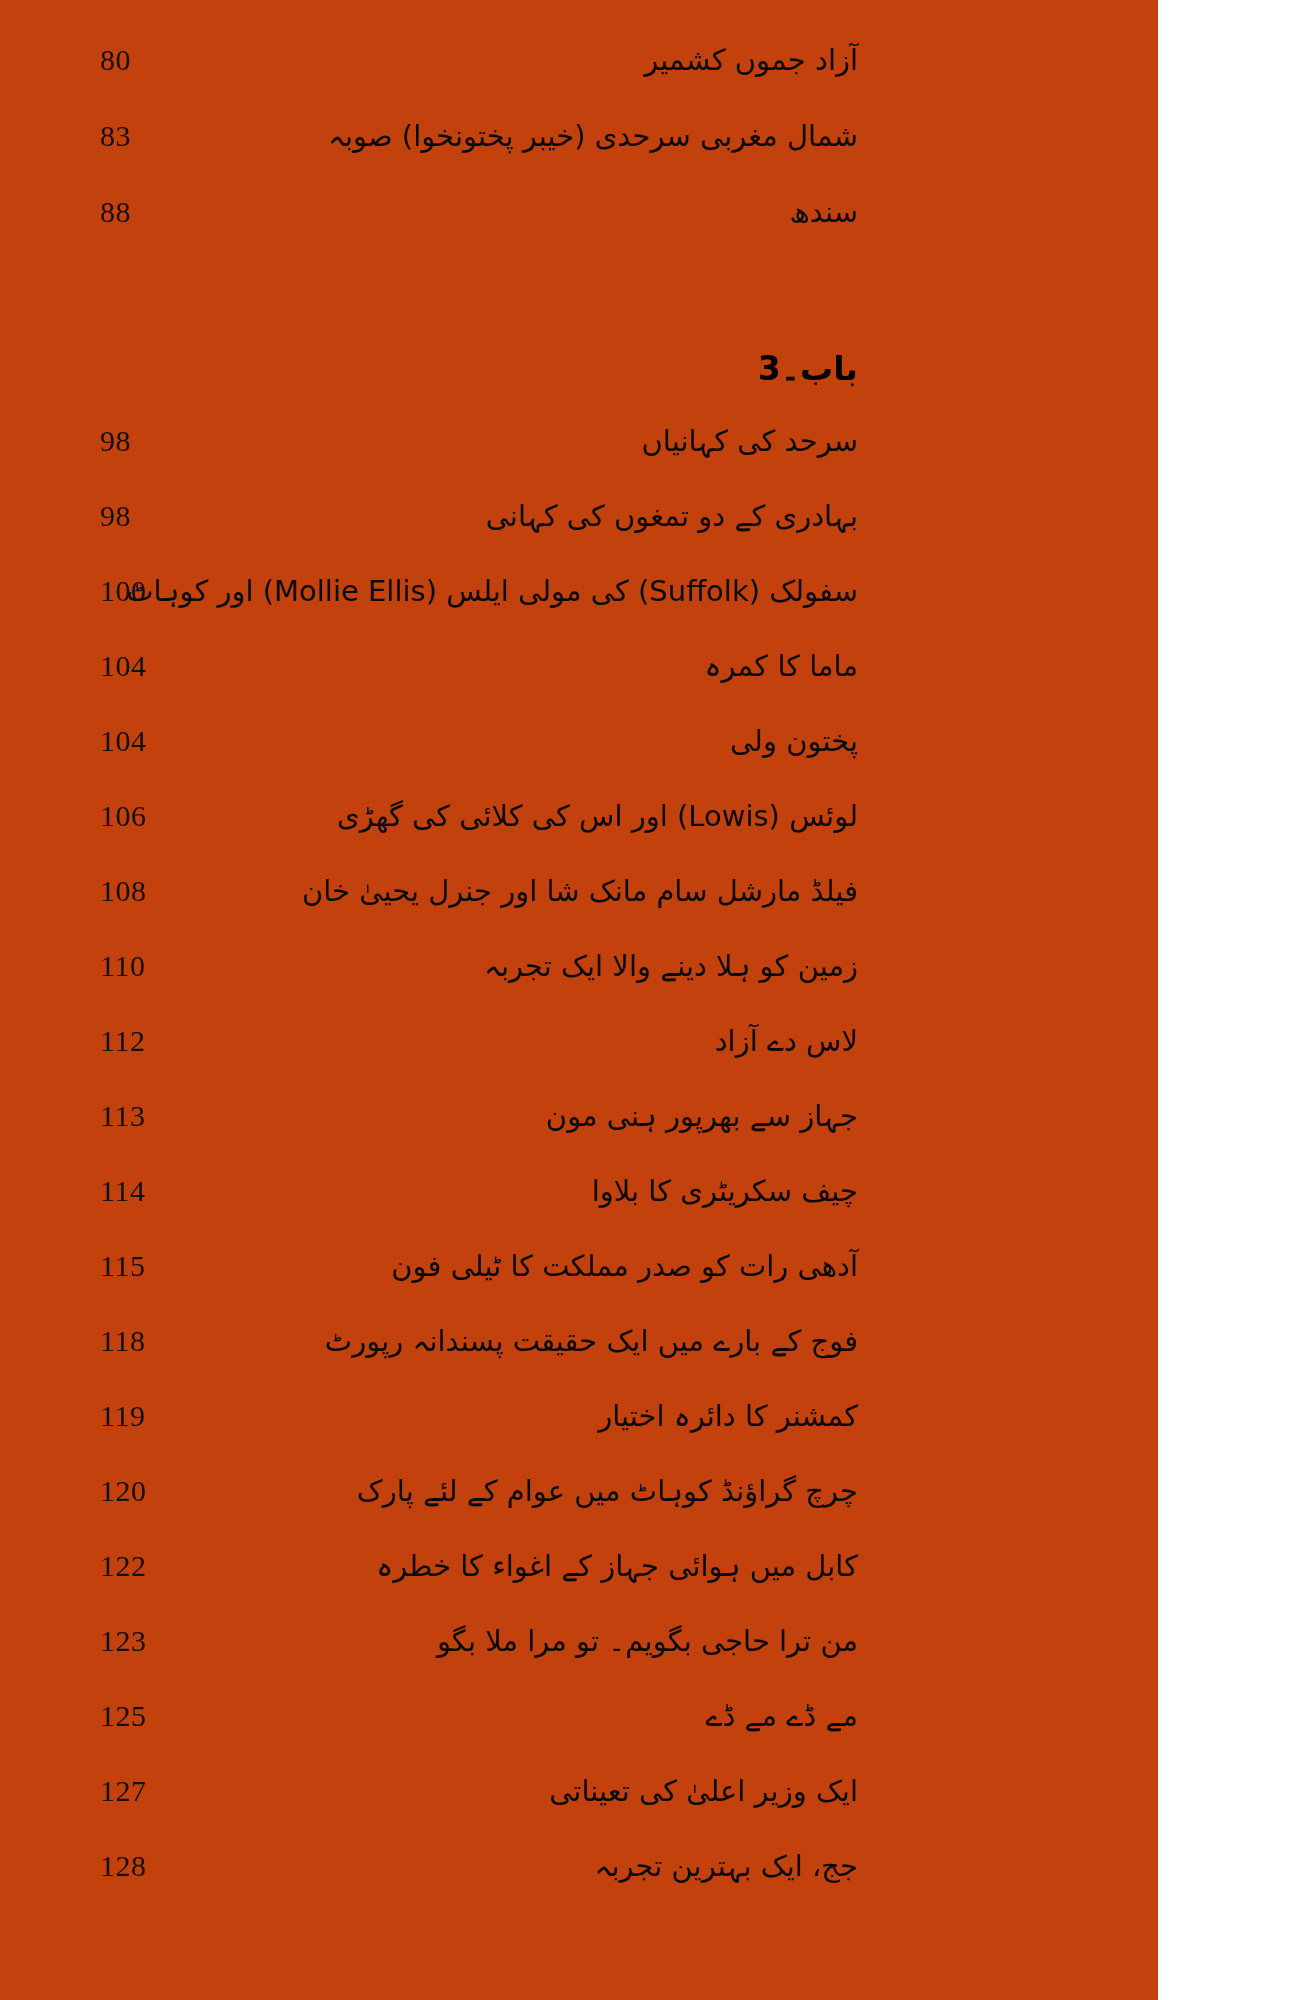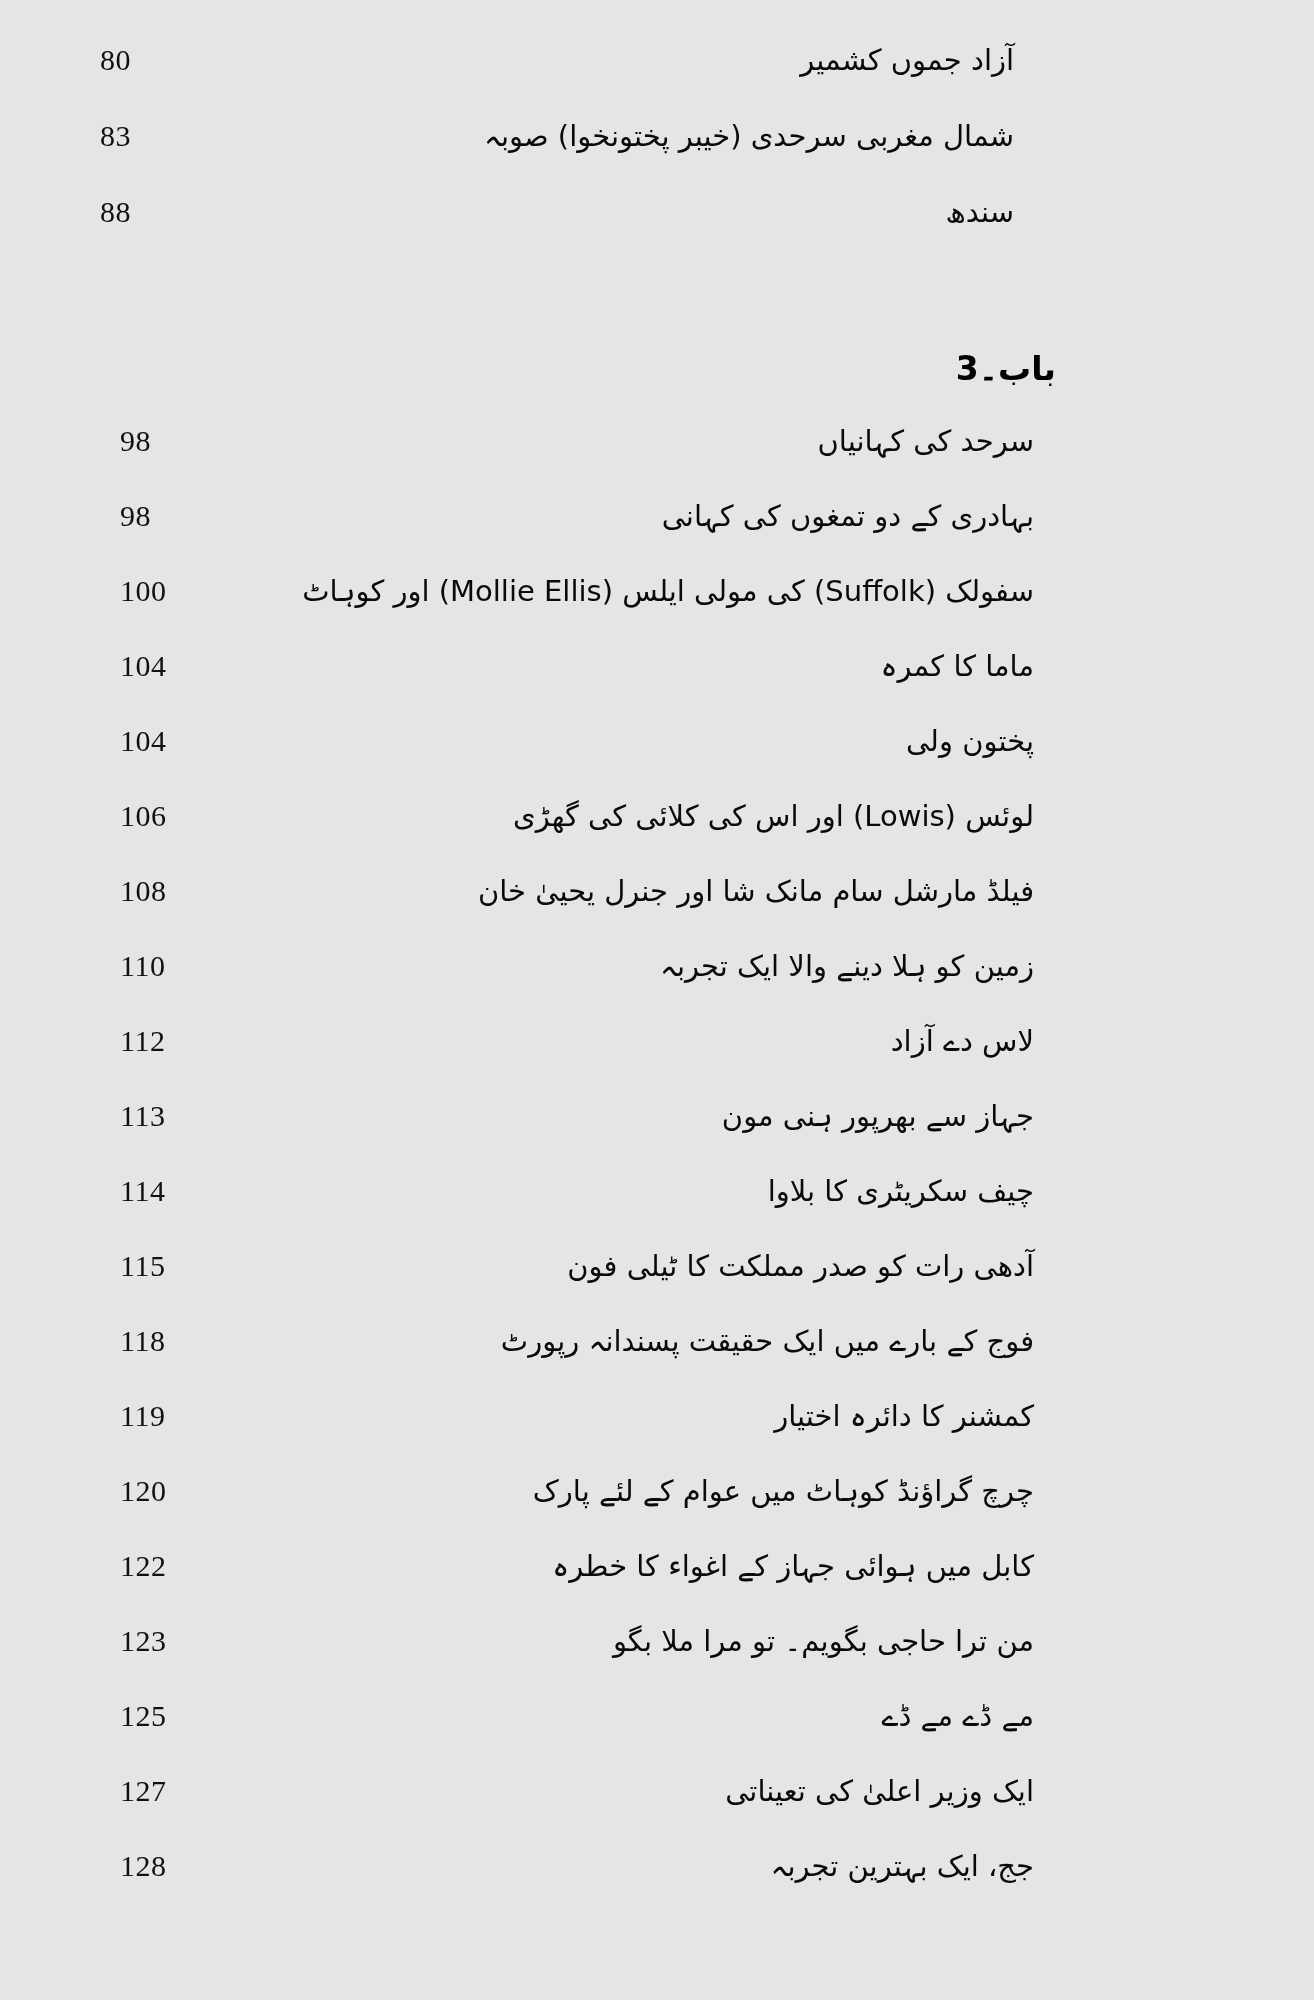--- a/index.html
+++ b/index.html
@@ -2,36 +2,35 @@
 <html lang="ur"><head>
 <meta charset="utf-8">
 <style>
   html, body {
     margin: 0;
     padding: 0;
     background: #ffffff;
   }
   .page {
     position: relative;
-    width: 1314px;
+    width: 1158px;
     height: 2000px;
-    background: #e5e5e5;
+    background: #c2410c;
     color: #0a0a0a;
     overflow: hidden;
     font-family: "DejaVu Sans", sans-serif;
   }
   .toc-section {
     width: 100%;
   }
   .toc-section.pre {
     padding-top: 22px;
   }
   .toc-section.chapter {
     padding-top: 5px;
-    padding-left: 20px;
   }
   .toc-row {
     position: relative;
     height: 75px;
     width: 100%;
   }
   .toc-section.pre .toc-row {
     height: 76px;
   }
   .page-num {
@@ -54,21 +53,20 @@
     white-space: nowrap;
     font-family: "DejaVu Sans", sans-serif;
     font-size: 29px;
     color: #0a0a0a;
   }
   .chapter-heading {
     position: relative;
     height: 60px;
     margin-top: 88px;
     width: 100%;
-    margin-left: 42px;
   }
   .chapter-heading .heading-text {
     position: absolute;
     right: 300px;
     top: 50%;
     transform: translateY(-50%);
     direction: rtl;
     unicode-bidi: plaintext;
     font-family: "DejaVu Sans", sans-serif;
     font-size: 33px;

